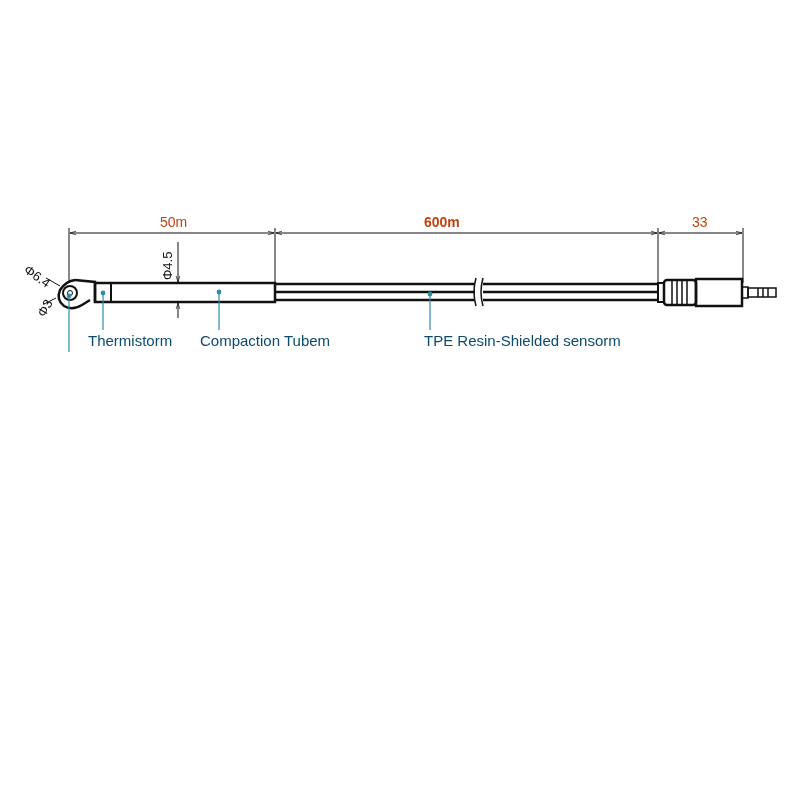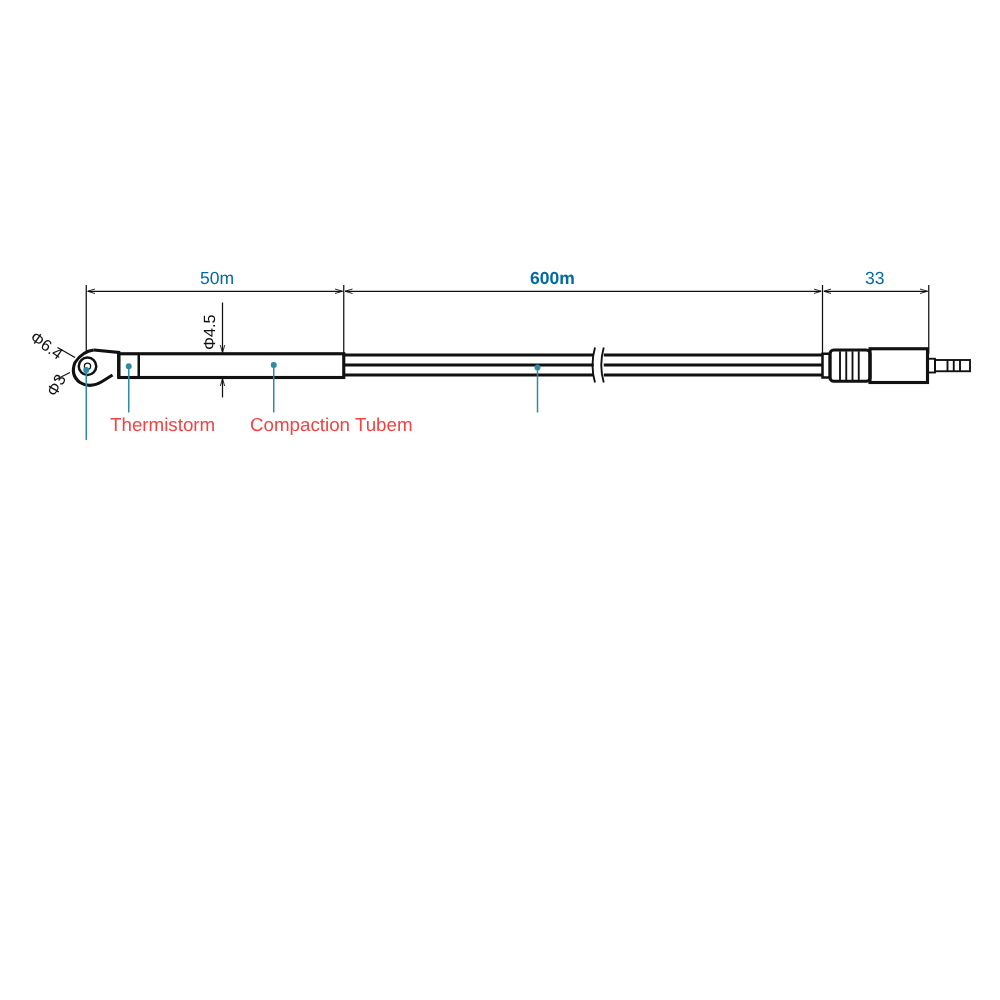--- a/index.html
+++ b/index.html
@@ -1,19 +1,19 @@
 <!DOCTYPE html>
 <html><head>
   <meta charset="utf-8">
   <style>
     html, body { margin: 0; padding: 0; background: #ffffff; }
     body { width: 800px; height: 800px; position: relative; overflow: hidden; font-family: "Liberation Sans", "DejaVu Sans", sans-serif; }
     #stage { position: absolute; left: 0; top: 0; width: 800px; height: 800px; }
-    .dim-label { position: absolute; font-size: 14px; color: #0369a1; font-family: "Liberation Sans", sans-serif; }
-    .callout { position: absolute; font-size: 15px; color: #ef4444; font-family: "Liberation Sans", sans-serif; white-space: nowrap; }
+    .dim-label { position: absolute; font-size: 14px; color: #c2410c; font-family: "Liberation Sans", sans-serif; }
+    .callout { position: absolute; font-size: 15px; color: #0c4a6e; font-family: "Liberation Sans", sans-serif; white-space: nowrap; }
     .rot-label { position: absolute; font-size: 13px; color: #111; font-family: "Liberation Sans", sans-serif; white-space: nowrap; transform-origin: left top; }
   </style>
 </head>
 <body>
 
 <div id="stage">
   <svg width="800" height="800" viewBox="0 0 800 800" xmlns="http://www.w3.org/2000/svg">
     <defs>
       <marker id="arr" viewBox="0 0 10 10" refX="10" refY="5" markerWidth="6" markerHeight="6" orient="auto-start-reverse">
         <path d="M0,2 L10,5 L0,8" fill="none" stroke="#111" stroke-width="1.2"></path>
@@ -93,13 +93,14 @@
   <span class="dim-label" style="left:160px; top:214px;">50m</span>
   <span class="dim-label" style="left:424px; top:214px;font-weight:bold;">600m</span>
   <span class="dim-label" style="left:692px; top:214px;">33</span>
 
   <span class="rot-label" style="left:30px; top:262px; transform: rotate(35deg);">Φ6.4</span>
   <span class="rot-label" style="left:34px; top:312px; transform: rotate(-60deg);">Φ3</span>
   <span class="rot-label" style="left:160px; top:280px; transform: rotate(-90deg);">Φ4.5</span>
 
   <span class="callout" style="left:88px; top:332px;">Thermistorm</span>
   <span class="callout" style="left:200px; top:332px;text-align:right;">Compaction Tubem</span>
+  <span class="callout" style="left:424px; top:332px;">TPE Resin-Shielded sensorm</span>
 </div>
 
 </body></html>

